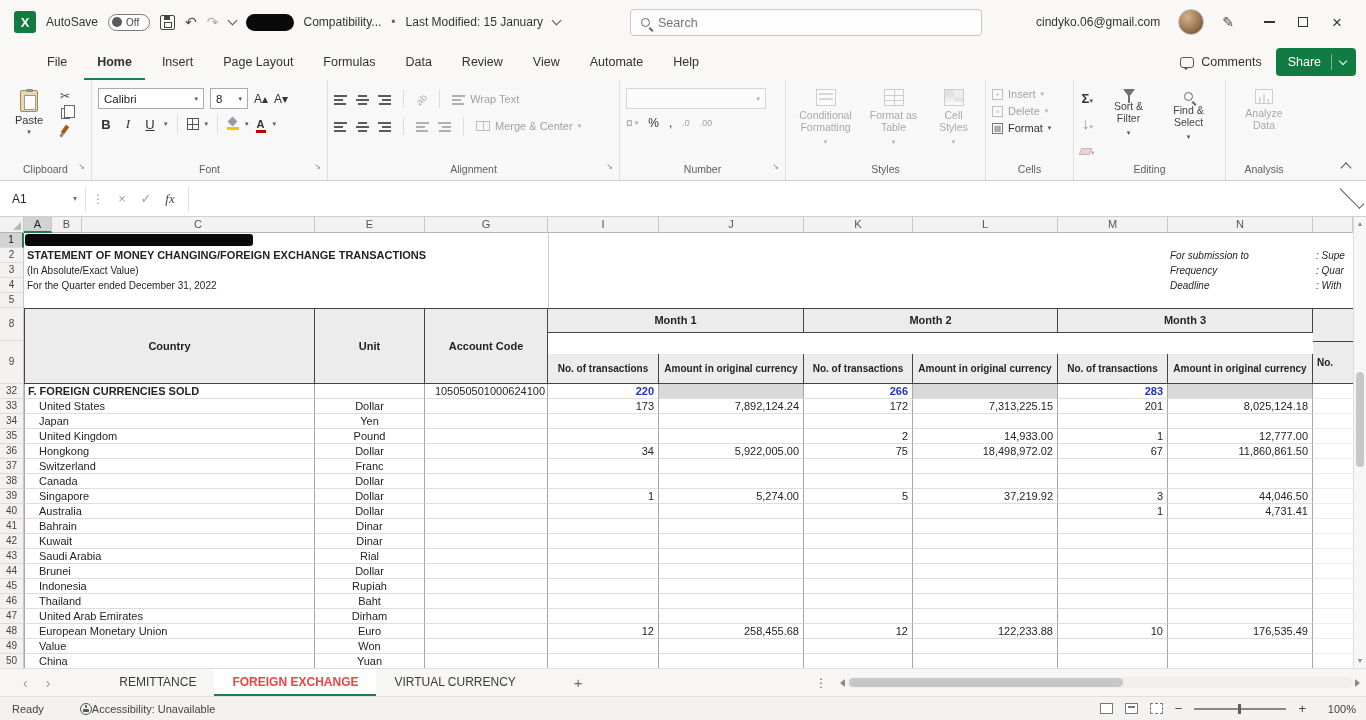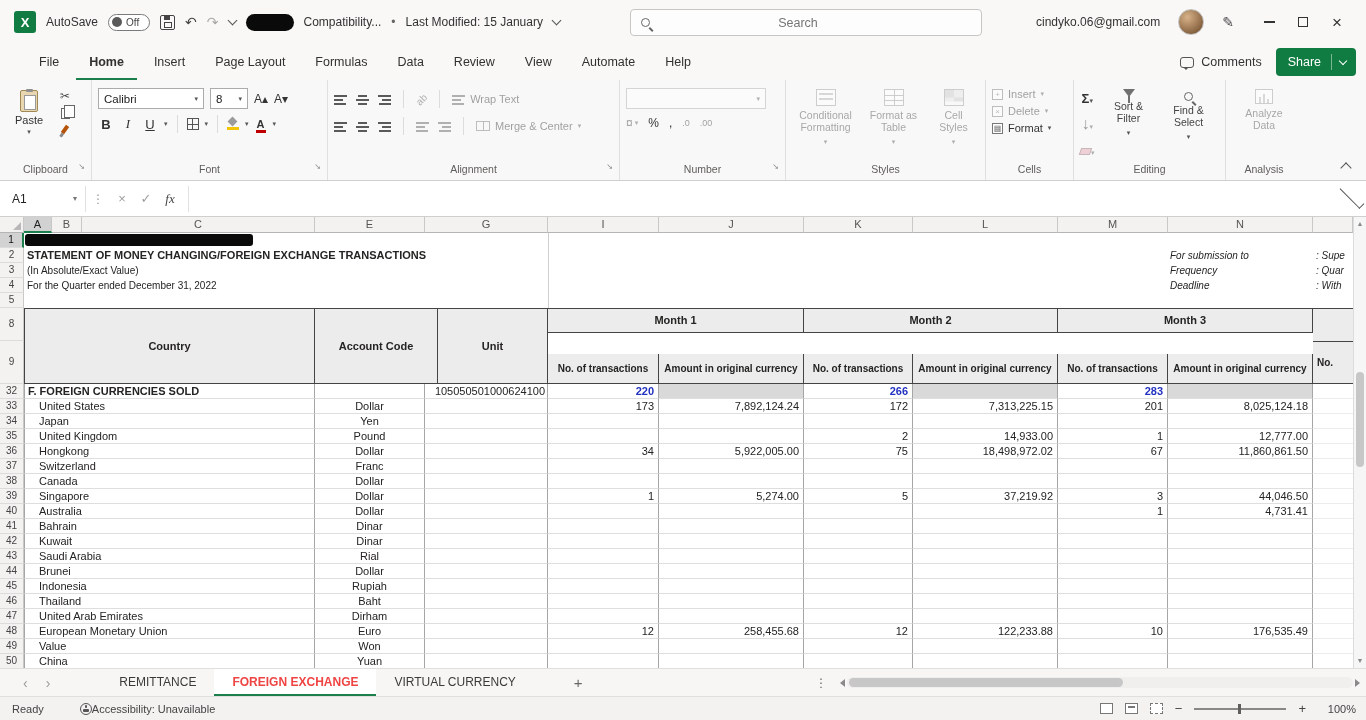--- a/index.html
+++ b/index.html
@@ -22,34 +22,34 @@
   .floppy::before { content:""; position:absolute; left:3px; top:0; width:6px; height:4px; background:#444; }
   .floppy::after { content:""; position:absolute; left:3px; bottom:1px; width:6px; height:4px; border:1px solid #444; }
   .redaction-blob { width:48px; height:17px; background:#0a0a0a; border-radius:9px; display:inline-block; }
   .compat { font-size:12px; color:#333; }
   .tb-sep-dot { font-size:12px; color:#666; }
   .lastmod { font-size:12px; color:#333; }
   .chev-d { width:7px; height:7px; border-right:1.5px solid #555; border-bottom:1.5px solid #555; transform:rotate(45deg); display:inline-block; margin-top:-4px; }
   .searchbox { position:absolute; left:630px; top:9px; width:352px; height:27px; background:#fdfdfd; border:1px solid #c8c6c4; border-radius:4px; display:flex; align-items:center; gap:8px; padding:0 10px; }
   .mag { width:9px; height:9px; border:1.5px solid #666; border-radius:50%; position:relative; flex:none; }
   .mag::after { content:""; position:absolute; left:8px; top:8px; width:5px; height:1.5px; background:#666; transform:rotate(45deg); transform-origin:0 0; }
-  .search-input { border:none; outline:none; background:transparent; font-size:12.5px; color:#4d7c0f; width:280px; font-family:"Liberation Sans",sans-serif;text-align:center; }
+  .search-input { border:none; outline:none; background:transparent; font-size:12.5px; color:#4d7c0f; width:280px; font-family:"Liberation Sans",sans-serif; }
   .tb-right { position:absolute; right:0; top:0; height:44px; display:flex; align-items:center; gap:18px; padding-right:12px; }
   .email { font-size:12px; color:#333; }
   .avatar { width:26px; height:26px; border-radius:50%; background:radial-gradient(circle at 35% 30%, #d7b38a, #8a6542 70%, #5d4026); border:1px solid #c0c0c0; }
   .pen { font-size:14px; color:#444; }
   .winbtns { display:flex; align-items:center; gap:0; }
   .winbtn { width:34px; height:34px; display:flex; align-items:center; justify-content:center; color:#333; }
   .min-bar { width:11px; height:2px; background:#333; }
   .max-box { width:10px; height:10px; border:1.5px solid #333; }
   .close-x { font-size:17px; line-height:1; }
 
   
   .menubar { position:absolute; top:44px; left:0; width:1366px; height:36px; background:#f9f8f7; display:flex; align-items:flex-end; }
-  .menu-tabs { display:flex; align-items:flex-end; padding-left:26px; gap:4px; }
+  .menu-tabs { display:flex; align-items:flex-end; padding-left:34px; gap:4px; }
   .menu-tab { font-size:12.5px; color:#323130; padding:8px 13px 9px; border-bottom:2.5px solid transparent; white-space:nowrap; }
   .menu-tab.active { font-weight:bold; border-bottom-color:#1a7f4b; }
   .menu-right { position:absolute; right:10px; bottom:4px; display:flex; align-items:center; gap:14px; }
   .comments-btn { display:flex; align-items:center; gap:7px; font-size:12.5px; color:#333; background:transparent; border:none; }
   .bubble { width:14px; height:11px; border:1.5px solid #555; border-radius:3px; position:relative; }
   .bubble::after { content:""; position:absolute; left:2px; bottom:-6px; border:3px solid transparent; border-top-color:#555; }
   .share-btn { display:flex; align-items:center; background:#107C41; color:#fff; border:none; border-radius:4px; height:28px; padding:0 0 0 12px; font-size:12.5px; }
   .share-sep { width:1px; height:16px; background:rgba(255,255,255,.45); margin:0 8px 0 10px; }
   .share-chev { width:6px; height:6px; border-right:1.5px solid #fff; border-bottom:1.5px solid #fff; transform:rotate(45deg); margin:-3px 10px 0 0; }
 
@@ -550,22 +550,22 @@
         <div class="trow-content"></div>
       </div>
 
       <div class="header-block">
         <div class="hb-rowheads">
           <div class="rh r8">8</div>
           <div class="rh r9">9</div>
         </div>
         <div class="hb-cells">
           <div class="hb-cell hb-country">Country</div>
+          <div class="hb-cell hb-unit">Unit</div>
           <div class="hb-cell hb-code">Account Code</div>
-          <div class="hb-cell hb-unit">Unit</div>
           <div class="hb-month hb-m1">
             <div class="hb-mtitle">Month 1</div>
             <div class="hb-sub">
               <div class="hb-tx w1">No. of transactions</div>
               <div class="hb-amt w1">Amount in original currency</div>
             </div>
           </div>
           <div class="hb-month hb-m2">
             <div class="hb-mtitle">Month 2</div>
             <div class="hb-sub">

